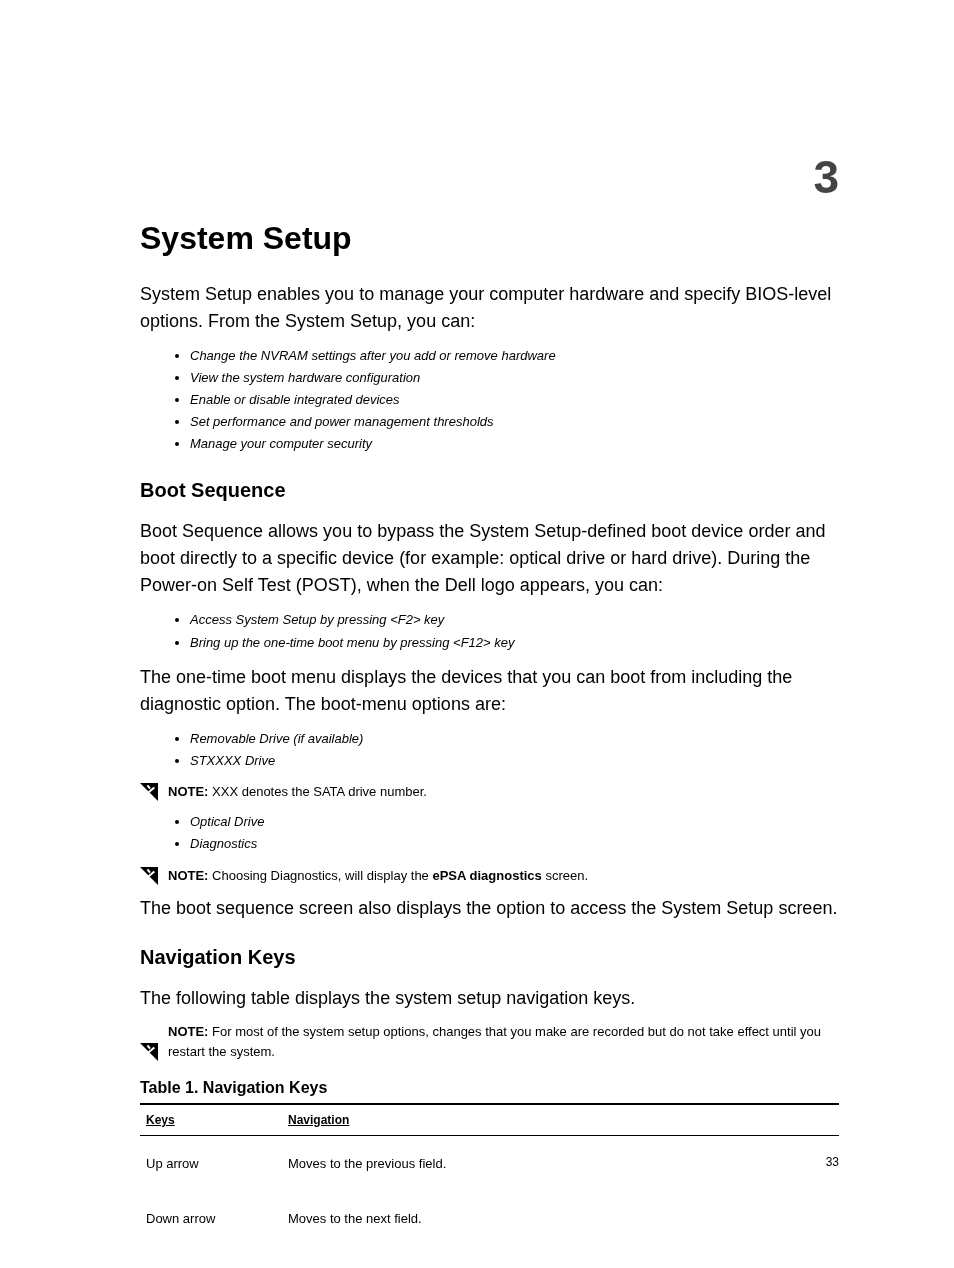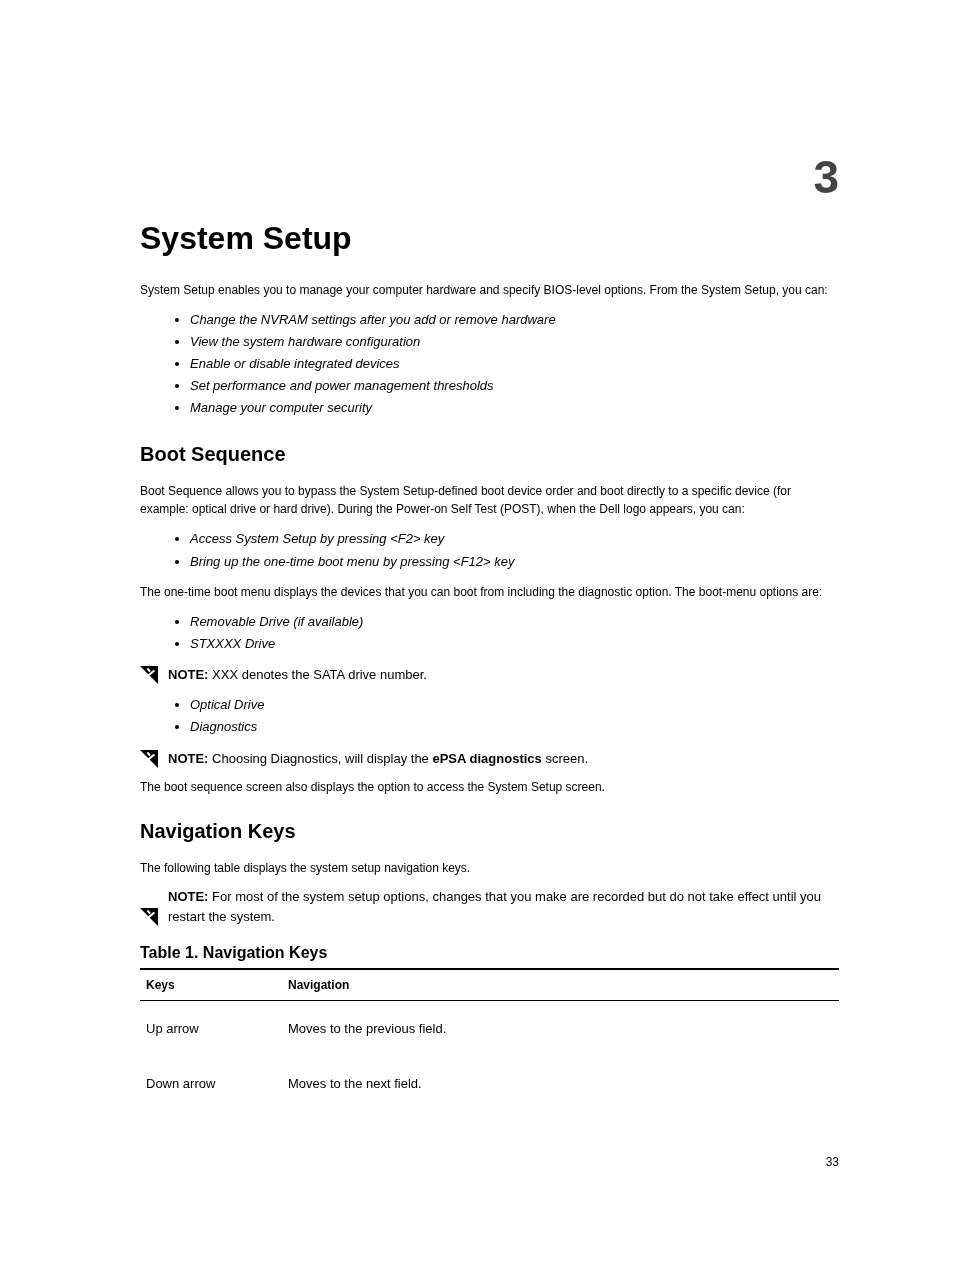--- a/index.html
+++ b/index.html
@@ -28,21 +28,21 @@
       font-size: 32px;
       font-weight: bold;
       margin: 80px 0 24px 0;
     }
     h2 {
       font-size: 20px;
       font-weight: bold;
       margin: 24px 0 16px 0;
     }
     p {
-      font-size: 12px;
+      font-size: 18px;
       line-height: 1.5;
       margin: 10px 0;
     }
     ul {
       margin: 10px 0;
       padding-left: 50px;
       font-style: italic;
     }
     li {
       font-size: 13px;
@@ -89,20 +89,21 @@
     }
     thead tr {
       border-top: 2px solid #000;
       border-bottom: 1px solid #000;
     }
     th {
       text-align: left;
       padding: 8px 6px;
       font-weight: bold;
       font-size: 12px;
+      text-decoration: underline;
     }
     td {
       padding: 20px 6px;
     }
     .col-keys {
       width: 130px;
     }
     .page-number {
       position: absolute;
       bottom: 99px;

